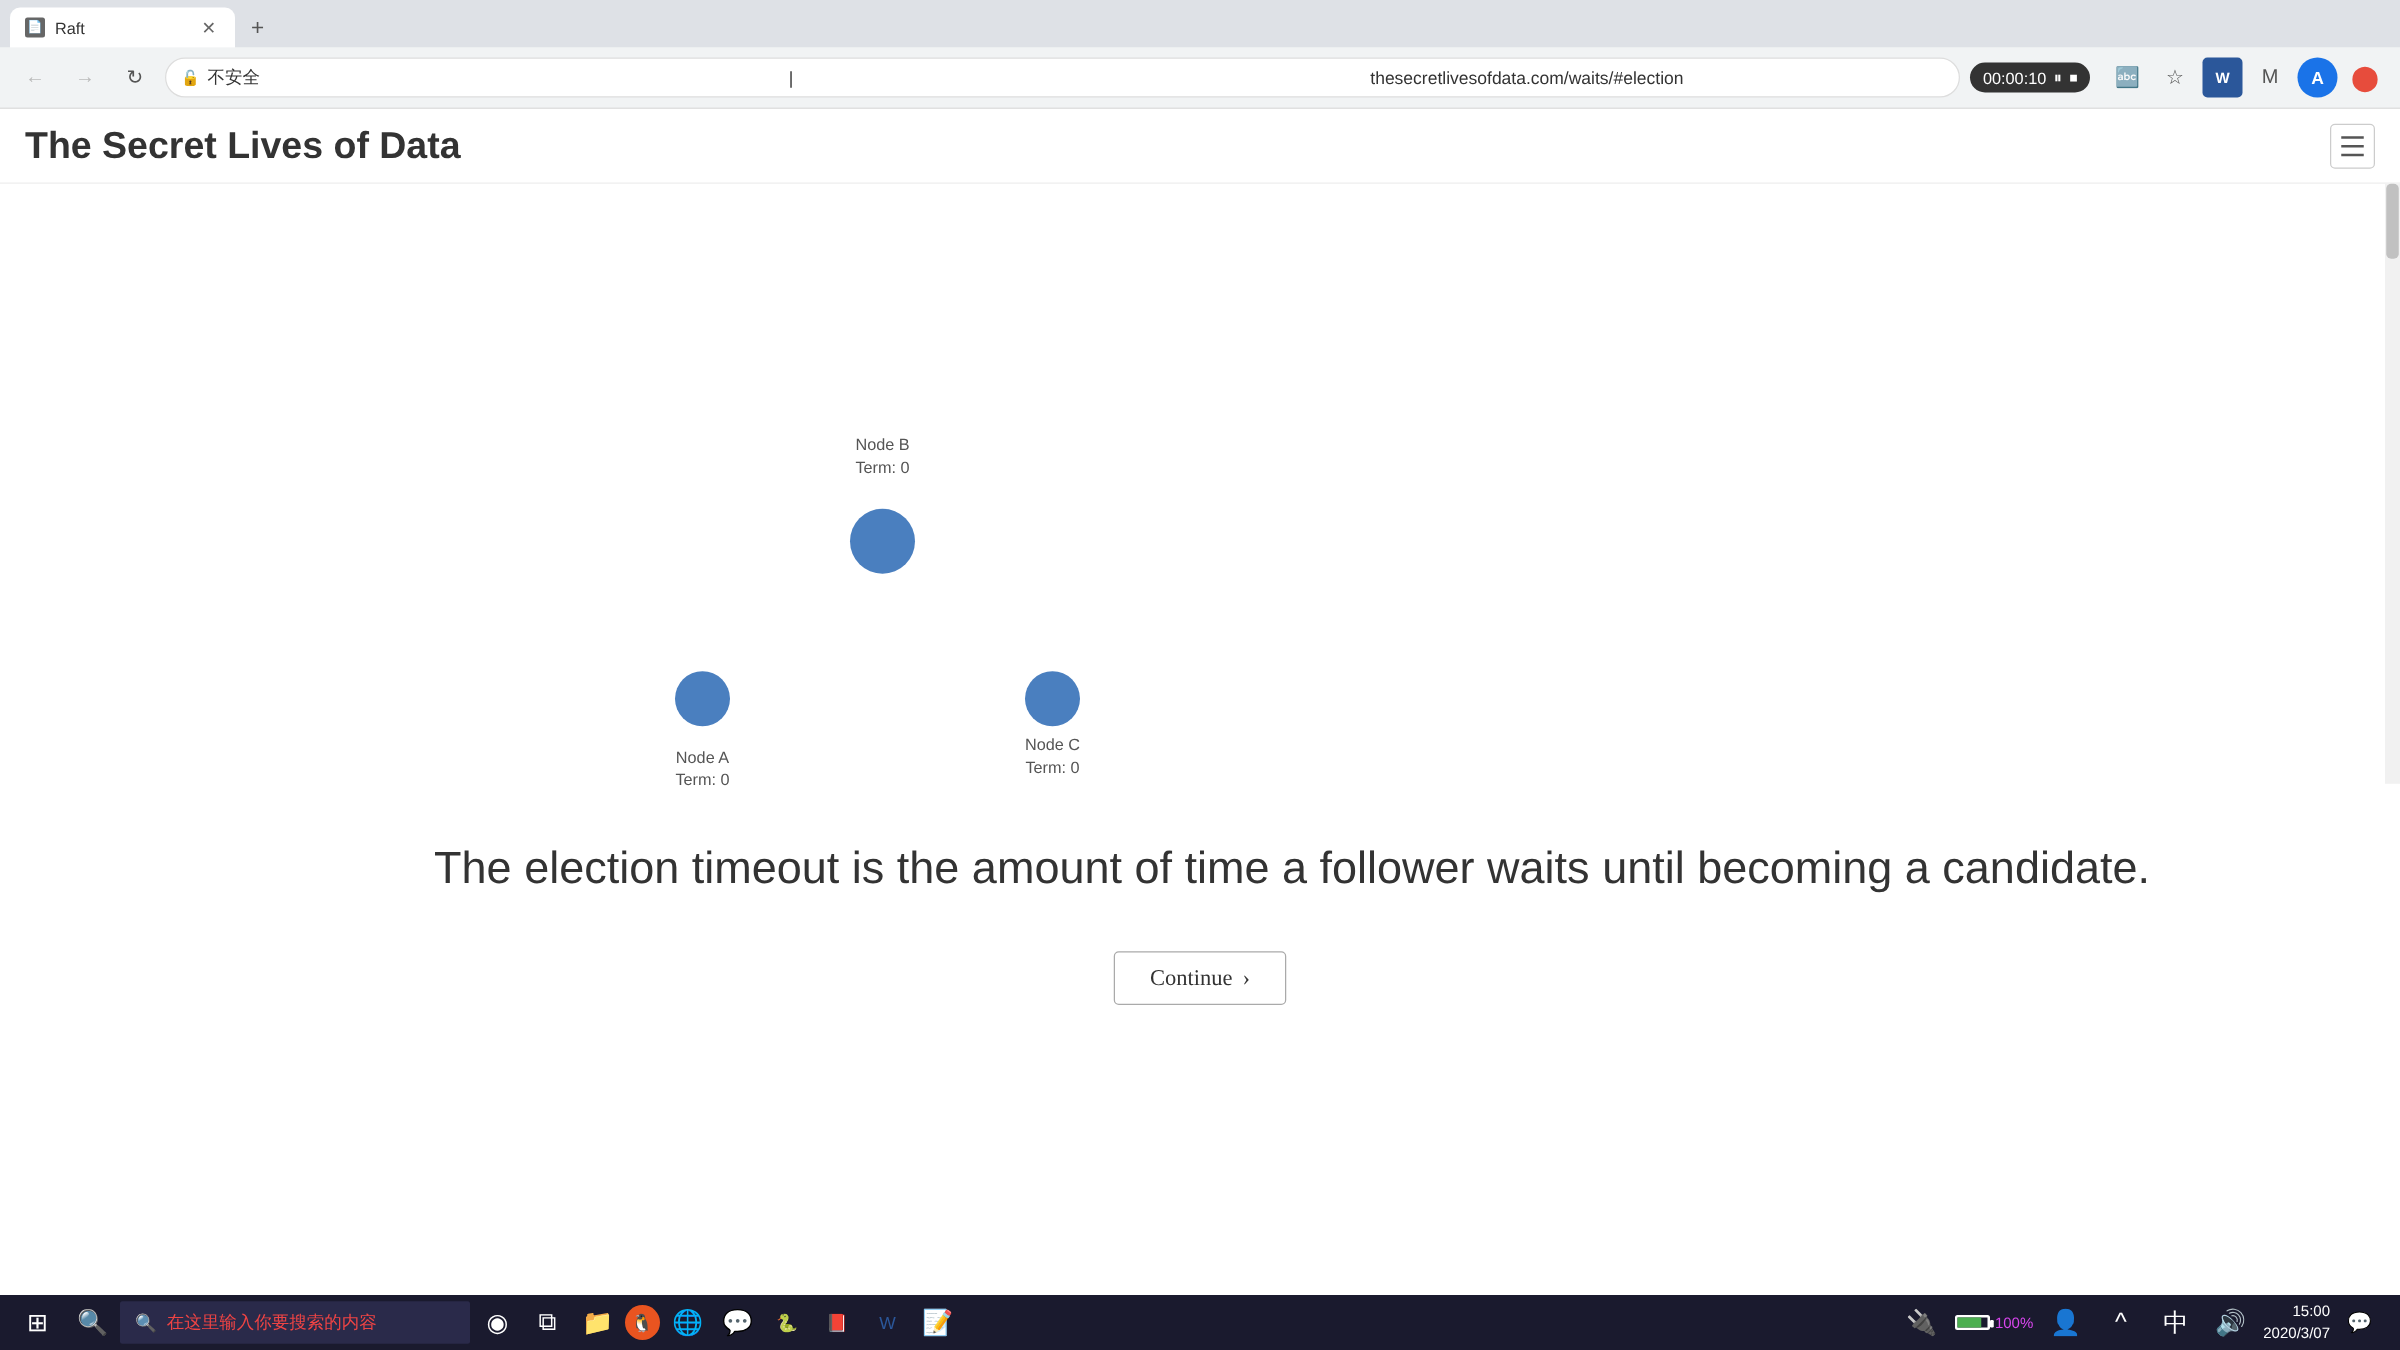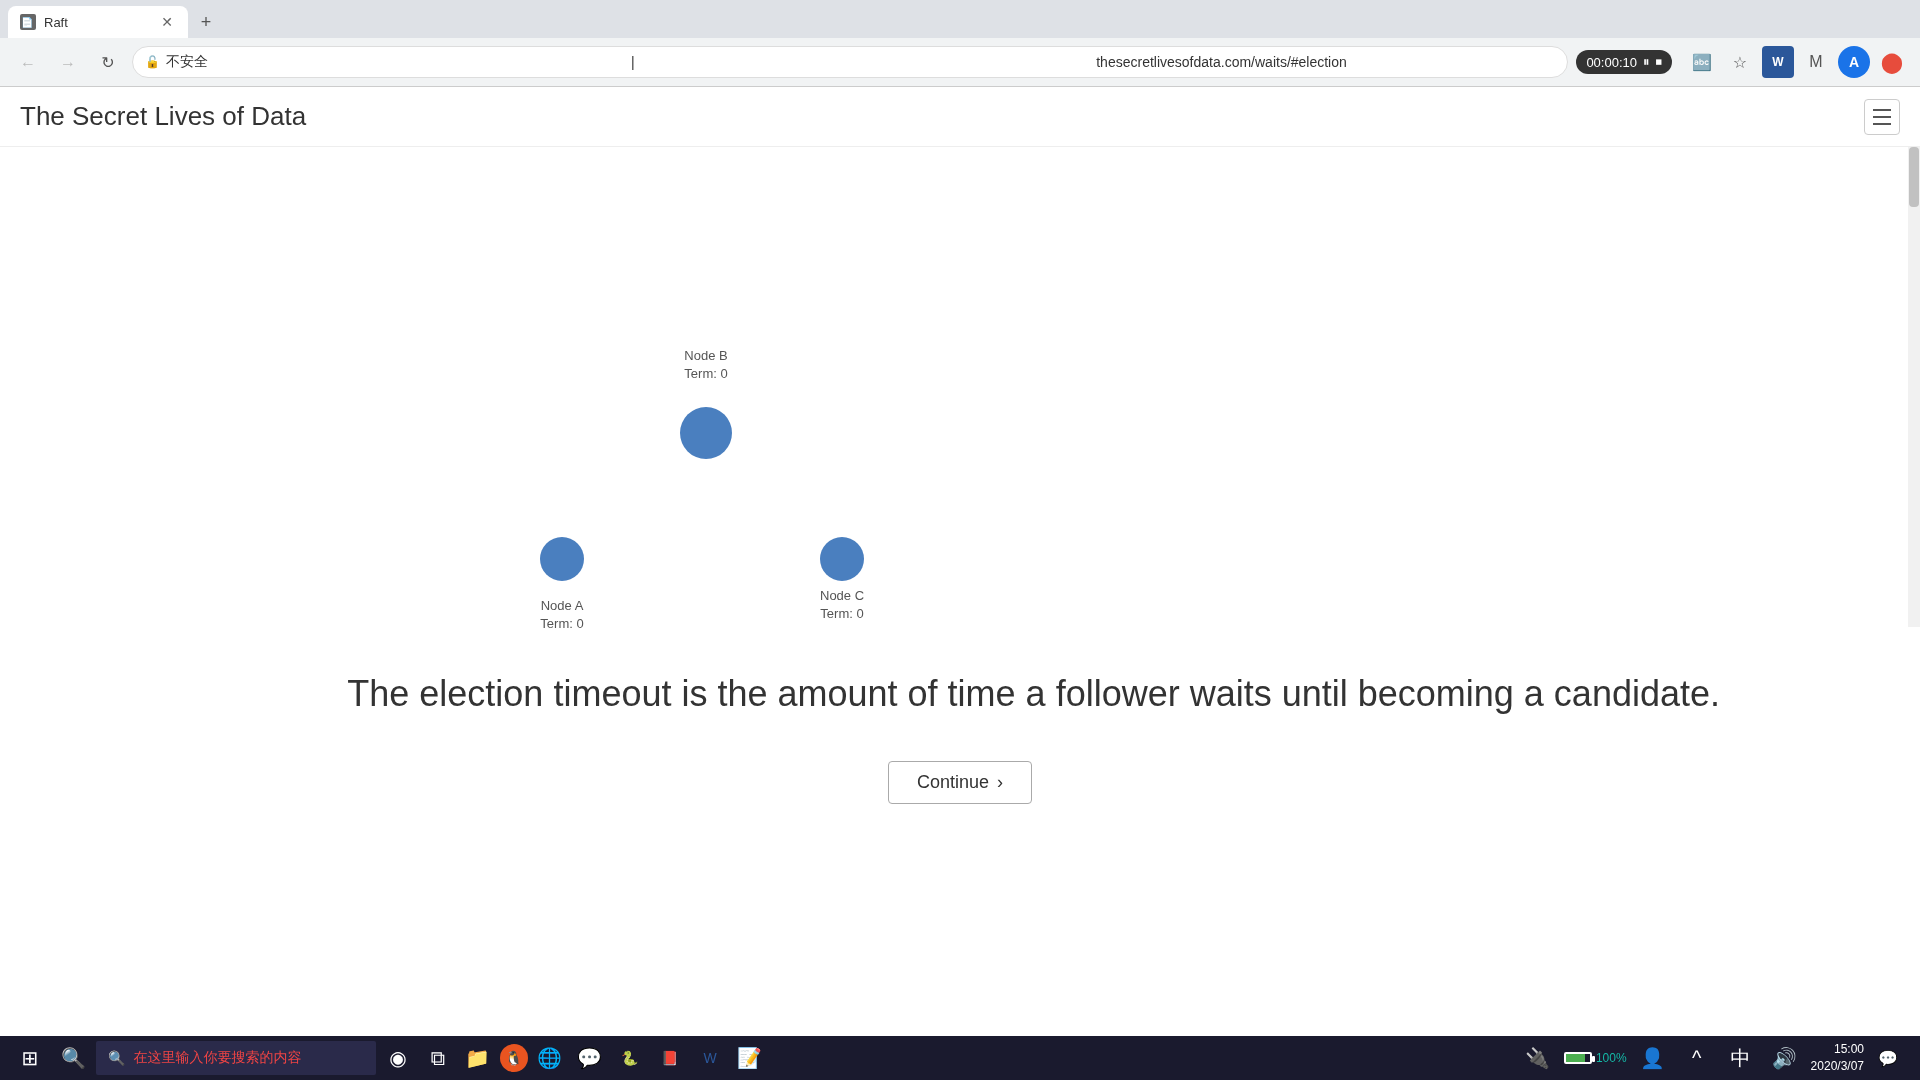--- a/index.html
+++ b/index.html
@@ -107,23 +107,23 @@
     
     .app-header {
       display: flex;
       align-items: center;
       justify-content: space-between;
       padding: 0 20px;
       height: 60px;
       border-bottom: 1px solid #eee;
     }
     .app-title {
-      font-size: 26px;
+      font-size: 30px;
       color: #333;
-      font-weight: normal;
+      font-weight: bold;
     }
     .hamburger-btn {
       width: 36px; height: 36px;
       border: 1px solid #ccc;
       border-radius: 4px;
       display: flex; flex-direction: column; align-items: center; justify-content: center; gap: 5px;
       cursor: pointer;
       padding: 6px;
     }
     .hamburger-line { width: 18px; height: 2px; background: #555; }
@@ -176,20 +176,21 @@
       padding: 10px 28px;
       border: 1px solid #aaa;
       background: #fff;
       border-radius: 4px;
       font-size: 18px;
       color: #333;
       cursor: pointer;
       display: flex;
       align-items: center;
       gap: 8px;
+      font-family: Liberation Serif, serif;
     }
     .continue-arrow { font-size: 18px; }
 
     
     .scrollbar {
       position: absolute;
       right: 0;
       top: 0;
       width: 12px;
       height: 100%;
@@ -235,21 +236,21 @@
     .taskbar-search-text { color: #ef4444; font-size: 14px; }
     .taskbar-icon {
       width: 36px; height: 36px; display: flex; align-items: center; justify-content: center;
       border-radius: 4px; cursor: pointer; font-size: 20px; color: #fff;
     }
     .taskbar-spacer { flex: 1; }
     .taskbar-right {
       display: flex; align-items: center; gap: 8px; padding-right: 8px;
     }
     .taskbar-right-text { color: #fff; font-size: 12px; text-align: right; line-height: 1.4; }
-    .taskbar-battery { color: #14b8a6; font-size: 12px; display: flex; align-items: center; gap: 4px; }
+    .taskbar-battery { color: #d946ef; font-size: 12px; display: flex; align-items: center; gap: 4px; }
     .battery-bar { width: 28px; height: 12px; border: 2px solid #fff; border-radius: 2px; position: relative; }
     .battery-fill { width: 80%; height: 100%; background: #4caf50; }
     .battery-tip { position: absolute; right: -5px; top: 2px; width: 3px; height: 6px; background: #fff; border-radius: 1px; }
     .taskbar-action-center {
       width: 32px; height: 32px; display: flex; align-items: center; justify-content: center;
       cursor: pointer;
     }
   </style>
 </head>
 <body>

